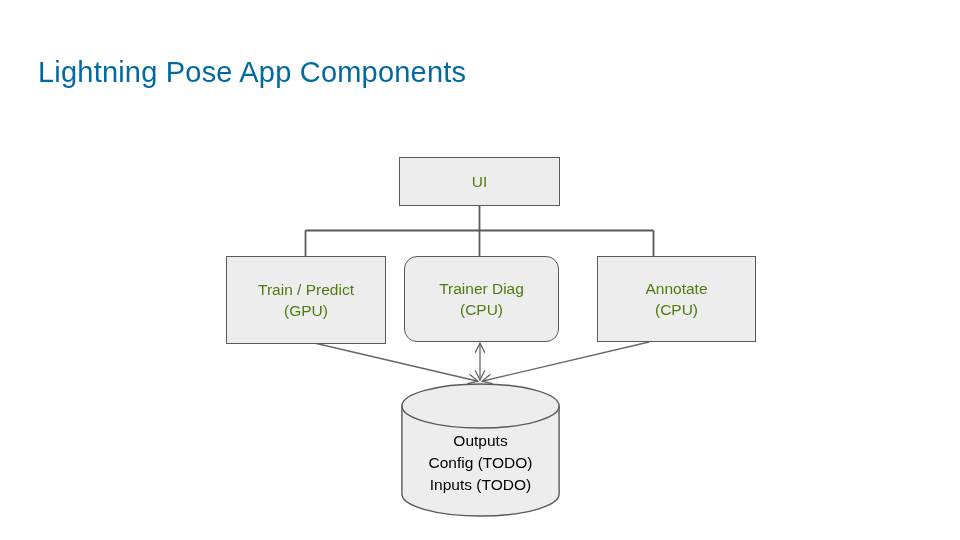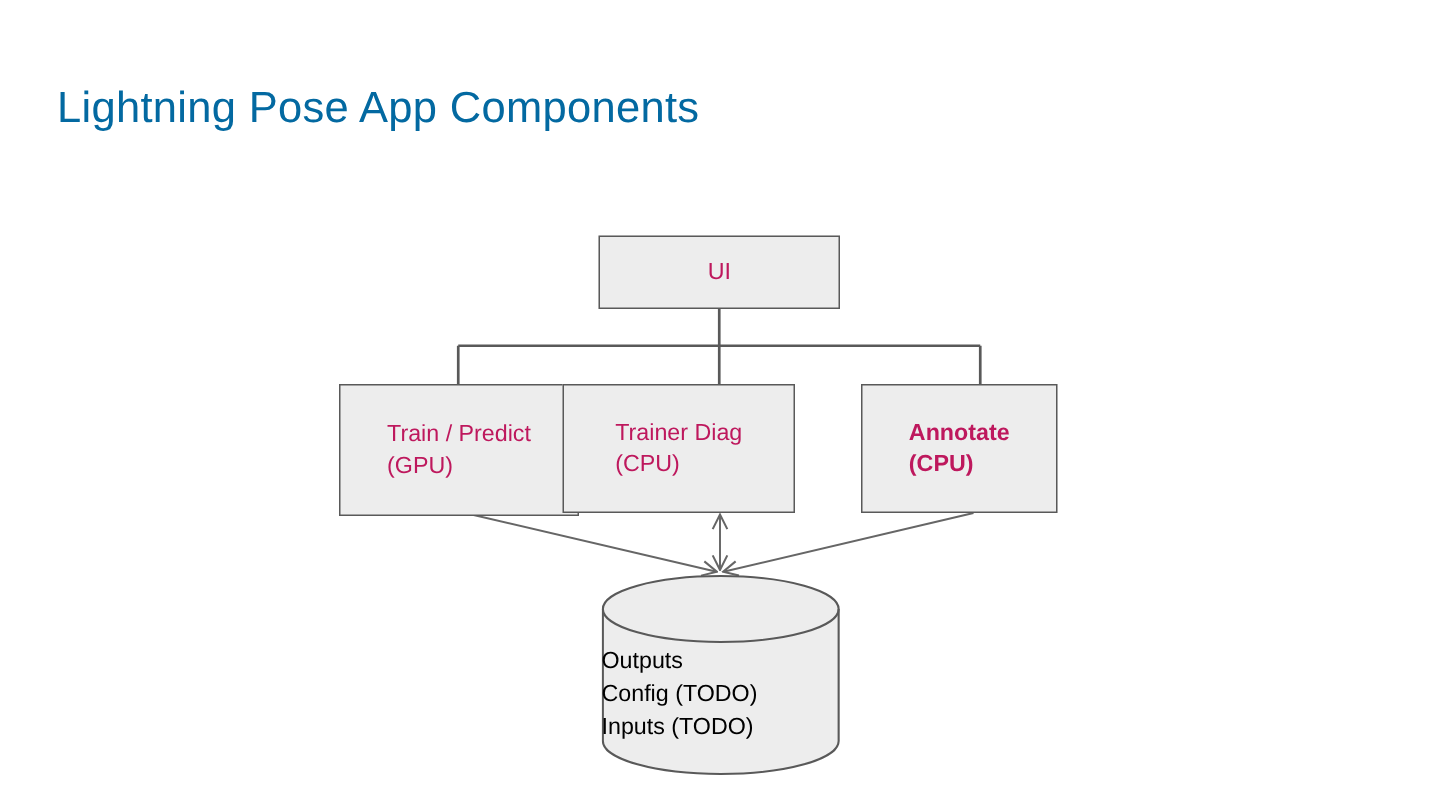--- a/index.html
+++ b/index.html
@@ -33,53 +33,53 @@
     white-space: nowrap;
   }
   .node {
     position: absolute;
     box-sizing: border-box;
     background: #ededed;
     border: 1.6px solid #595959;
     display: flex;
     align-items: center;
     justify-content: center;
-    text-align: left;
+    text-align: center;
     font-size: 15.5px;
     line-height: 21px;
-    color: #be185d;
+    color: #4d7c0f;
   }
   .node .node-label {
     display: block;
     white-space: pre-line;
   }
   #node-ui     { left: 399px; top: 157px; width: 161px; height: 49px; }
   #node-train  { left: 226px; top: 256px; width: 160px; height: 88px; }
-  #node-trainer{ left: 375px; top: 256px; width: 155px; height: 86px; }
-  #node-annot  { left: 574px; top: 256px; width: 131px; height: 86px; font-weight: bold; }
+  #node-trainer{ left: 404px; top: 256px; width: 155px; height: 86px; border-radius: 13px; }
+  #node-annot  { left: 597px; top: 256px; width: 159px; height: 86px; }
 
   .cylinder {
     position: absolute;
     left: 401px;
     top: 382px;
     width: 159px;
     height: 136px;
   }
   .cyl-svg {
     position: absolute;
     left: 0; top: 0;
     width: 159px;
     height: 136px;
   }
   .cyl-text {
     position: absolute;
     left: 0;
     top: 48px;
     width: 159px;
-    text-align: left;
+    text-align: center;
     font-size: 15.5px;
     line-height: 22px;
     white-space: pre-line;
     color: #000000;
   }
 </style>
 </head>
 <body>
 
 <svg id="canvas" viewBox="0 0 960 540" xmlns="http://www.w3.org/2000/svg">

